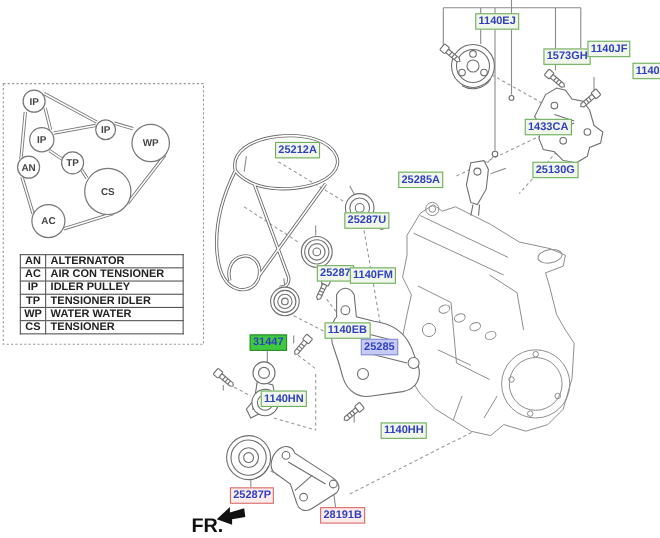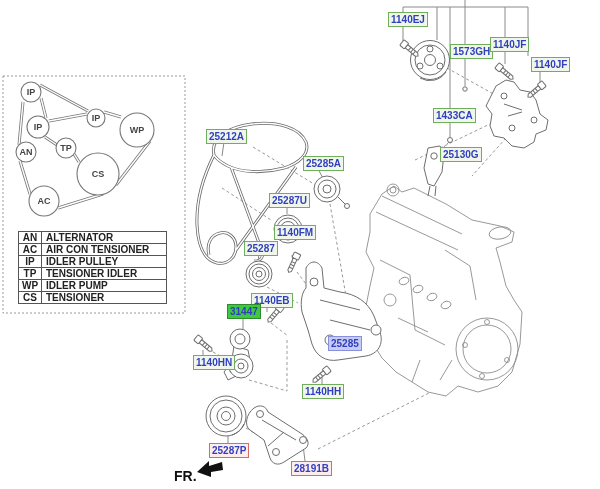--- a/index.html
+++ b/index.html
@@ -8,29 +8,29 @@
     --label-hl-bg:#3fc93f; --label-hl-border:#2e8b2e;
     --label-blue-bg:#c7cbf1; --label-blue-border:#8890dd;
     --line-art:#8d8d8d; --part-line:#6e6e6e; --ink:#1c1c1c;
   }
   html,body{margin:0;padding:0;background:#fff;}
   #canvas{position:relative;width:600px;height:489px;background:#fff;overflow:hidden;
           font-family:"Liberation Sans",sans-serif;}
   svg{position:absolute;left:0;top:0;}
   .plabel{position:absolute;height:11px;line-height:11px;padding:1px 2px;font-size:10px;
           font-weight:bold;color:var(--label-text);white-space:nowrap;letter-spacing:0;}
-  .plabel.green{background:var(--label-green-bg);border:1px solid var(--label-green-border);}
+  .plabel.green{background:var(--label-green-bg);border:1px solid var(--label-green-border);margin-left:44px;}
   .plabel.pink{background:var(--label-pink-bg);border:1px solid var(--label-pink-border);}
   .plabel.hl{background:var(--label-hl-bg);border:1px solid var(--label-hl-border);}
-  .plabel.blue{background:var(--label-blue-bg);border:1px solid var(--label-blue-border);margin-top:28px;}
+  .plabel.blue{background:var(--label-blue-bg);border:1px solid var(--label-blue-border);}
   table.legend{position:absolute;left:18px;top:231px;width:149px;border-collapse:collapse;
                font-size:10px;font-weight:bold;color:#222;}
   table.legend td{border:1px solid #555;height:11px;padding:0 0 0 4px;background:#fff;}
   table.legend td.code{width:22px;text-align:center;padding:0;}
-  #fr{position:absolute;left:174px;top:468px;font-size:14px;font-weight:bold;color:#111;}
+  #fr{position:absolute;left:174px;top:468px;font-size:18px;font-weight:bold;color:#111;}
 </style>
 </head>
 <body>
 
 <div id="canvas">
 
 <svg width="600" height="489" viewBox="0 0 600 489">
   <defs>
     <path id="beltMain" d="M214,155 C210,138 228,127 252,124 C278,121 300,128 306,142 C310,153 300,163 284,168 C262,174 240,172 228,166 C220,162 216,158 214,155 M214,155 C204,175 196,200 197,225 C198,246 204,260 217,263 C228,265 236,257 236,247 C236,237 228,231 220,233 C211,235 206,244 209,255 M231,167 L262,251 C264,257 260,262 254,261 M236,250 L296,167"></path>
     <path id="beltInset" d="M40,85 L88,111 M104,112 L121,117 M150,141 L116,185 M103,194 L58,208 M30,194 L20,161 M19,145 L23,102 M41,98 L46,118 M45,137 L57,145 M87,114 L49,121 M74,154 L79,162"></path>
@@ -201,40 +201,40 @@
   <tr>
           <td class="code">IP</td>
           <td>IDLER PULLEY</td>
         </tr>
   <tr>
           <td class="code">TP</td>
           <td>TENSIONER IDLER</td>
         </tr>
   <tr>
           <td class="code">WP</td>
-          <td>IDLER PUMP</td>
+          <td>WATER WATER</td>
         </tr>
   <tr>
           <td class="code">CS</td>
           <td>TENSIONER</td>
         </tr>
 </tbody>
     </table>
 
 <div class="plabel green" style="left:388px;top:12px">1140EJ</div>
 <div class="plabel green" style="left:450px;top:44px">1573GH</div>
 <div class="plabel green" style="left:490px;top:37px">1140JF</div>
 <div class="plabel green" style="left:531px;top:57px">1140JF</div>
 <div class="plabel green" style="left:433px;top:108px">1433CA</div>
 <div class="plabel green" style="left:440px;top:147px">25130G</div>
 <div class="plabel green" style="left:206px;top:129px">25212A</div>
-<div class="plabel green" style="left:303px;top:156px">25285A</div>
+<div class="plabel green" style="left:318px;top:156px">25285A</div>
 <div class="plabel green" style="left:269px;top:193px">25287U</div>
 <div class="plabel green" style="left:244px;top:241px">25287</div>
-<div class="plabel green" style="left:274px;top:225px">1140FM</div>
+<div class="plabel green" style="left:274px;top:243px">1140FM</div>
 <div class="plabel green" style="left:251px;top:293px">1140EB</div>
 <div class="plabel hl" style="left:227px;top:304px">31447</div>
 <div class="plabel blue" style="left:328px;top:308px">25285</div>
 <div class="plabel green" style="left:193px;top:355px">1140HN</div>
 <div class="plabel green" style="left:302px;top:384px">1140HH</div>
 <div class="plabel pink" style="left:209px;top:443px">25287P</div>
 <div class="plabel pink" style="left:291px;top:461px">28191B</div>
 
 <div id="fr">FR.</div>
 

